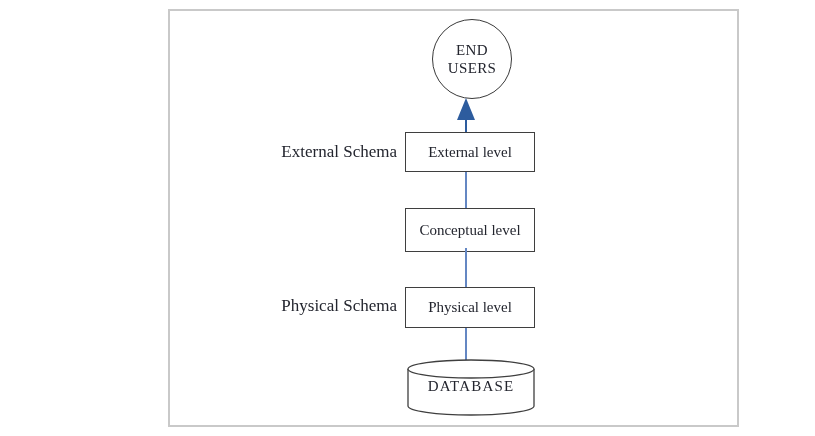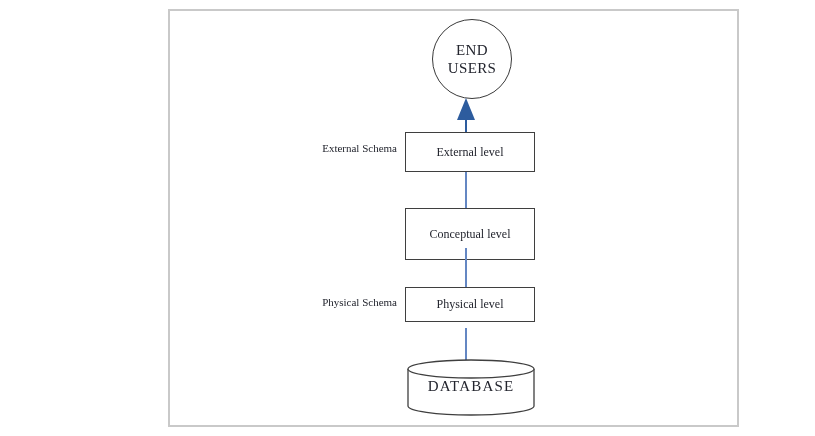--- a/index.html
+++ b/index.html
@@ -65,39 +65,39 @@
   .level-box {
     left: 373px;
     width: 130px;
     border: 1.3px solid var(--box-border, #3f3f3f);
     background: #ffffff;
     box-sizing: border-box;
     display: flex;
     align-items: center;
     justify-content: center;
     color: var(--text, #23252e);
-    font-size: 12px;
+    font-size: 15px;
   }
   .box-external   { top: 132px; height: 40px; }
-  .box-conceptual { top: 208px; height: 52px; }
-  .box-physical   { top: 287px; height: 35px; }
+  .box-conceptual { top: 208px; height: 44px; }
+  .box-physical   { top: 287px; height: 41px; }
   .connector {
     left: 433px;
     width: 1.5px;
     background: var(--connector-blue, #6487c3);
   }
   .conn-1 { top: 172px; height: 36px; }
   .conn-2 { top: 248px; height: 39px; }
   .conn-3 { top: 328px; height: 32px; }
   .schema-label {
     left: 190px;
     width: 175px;
     text-align: right;
     color: var(--text, #23252e);
-    font-size: 11px;
+    font-size: 17px;
     white-space: nowrap;
   }
   .label-external   { top: 142px; }
   .label-conceptual { top: 219px; }
   .label-internal   { top: 296px; }
   .cylinder {
     left: 375px;
     top: 359px;
     width: 136px;
     height: 57px;

